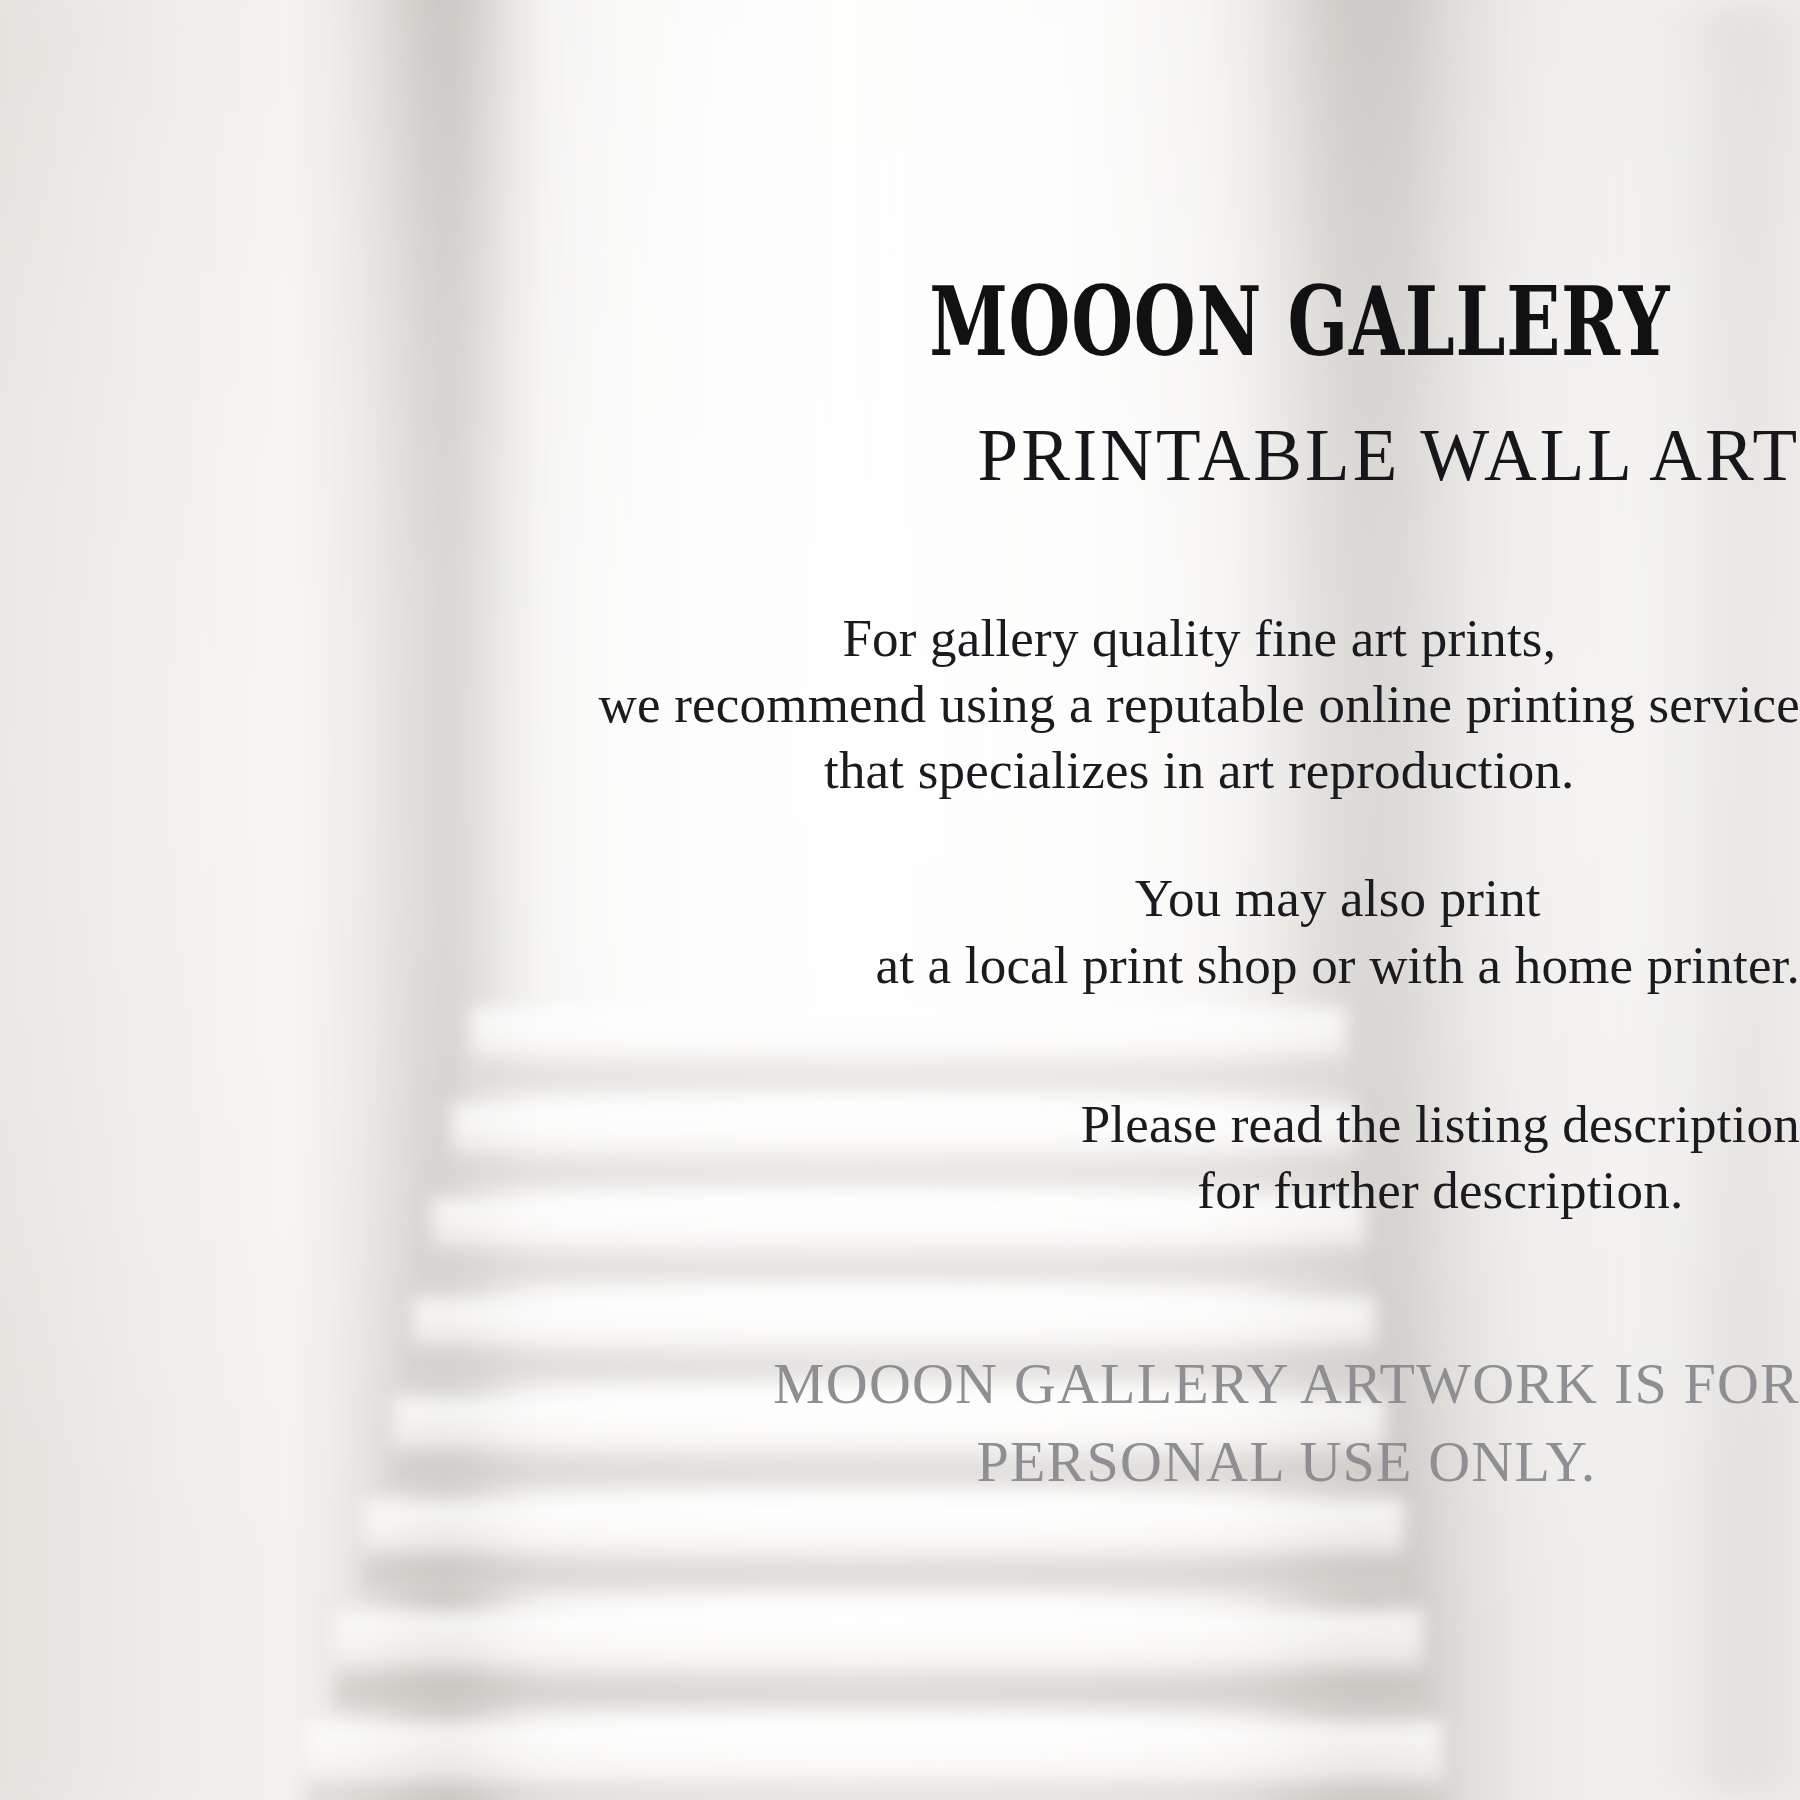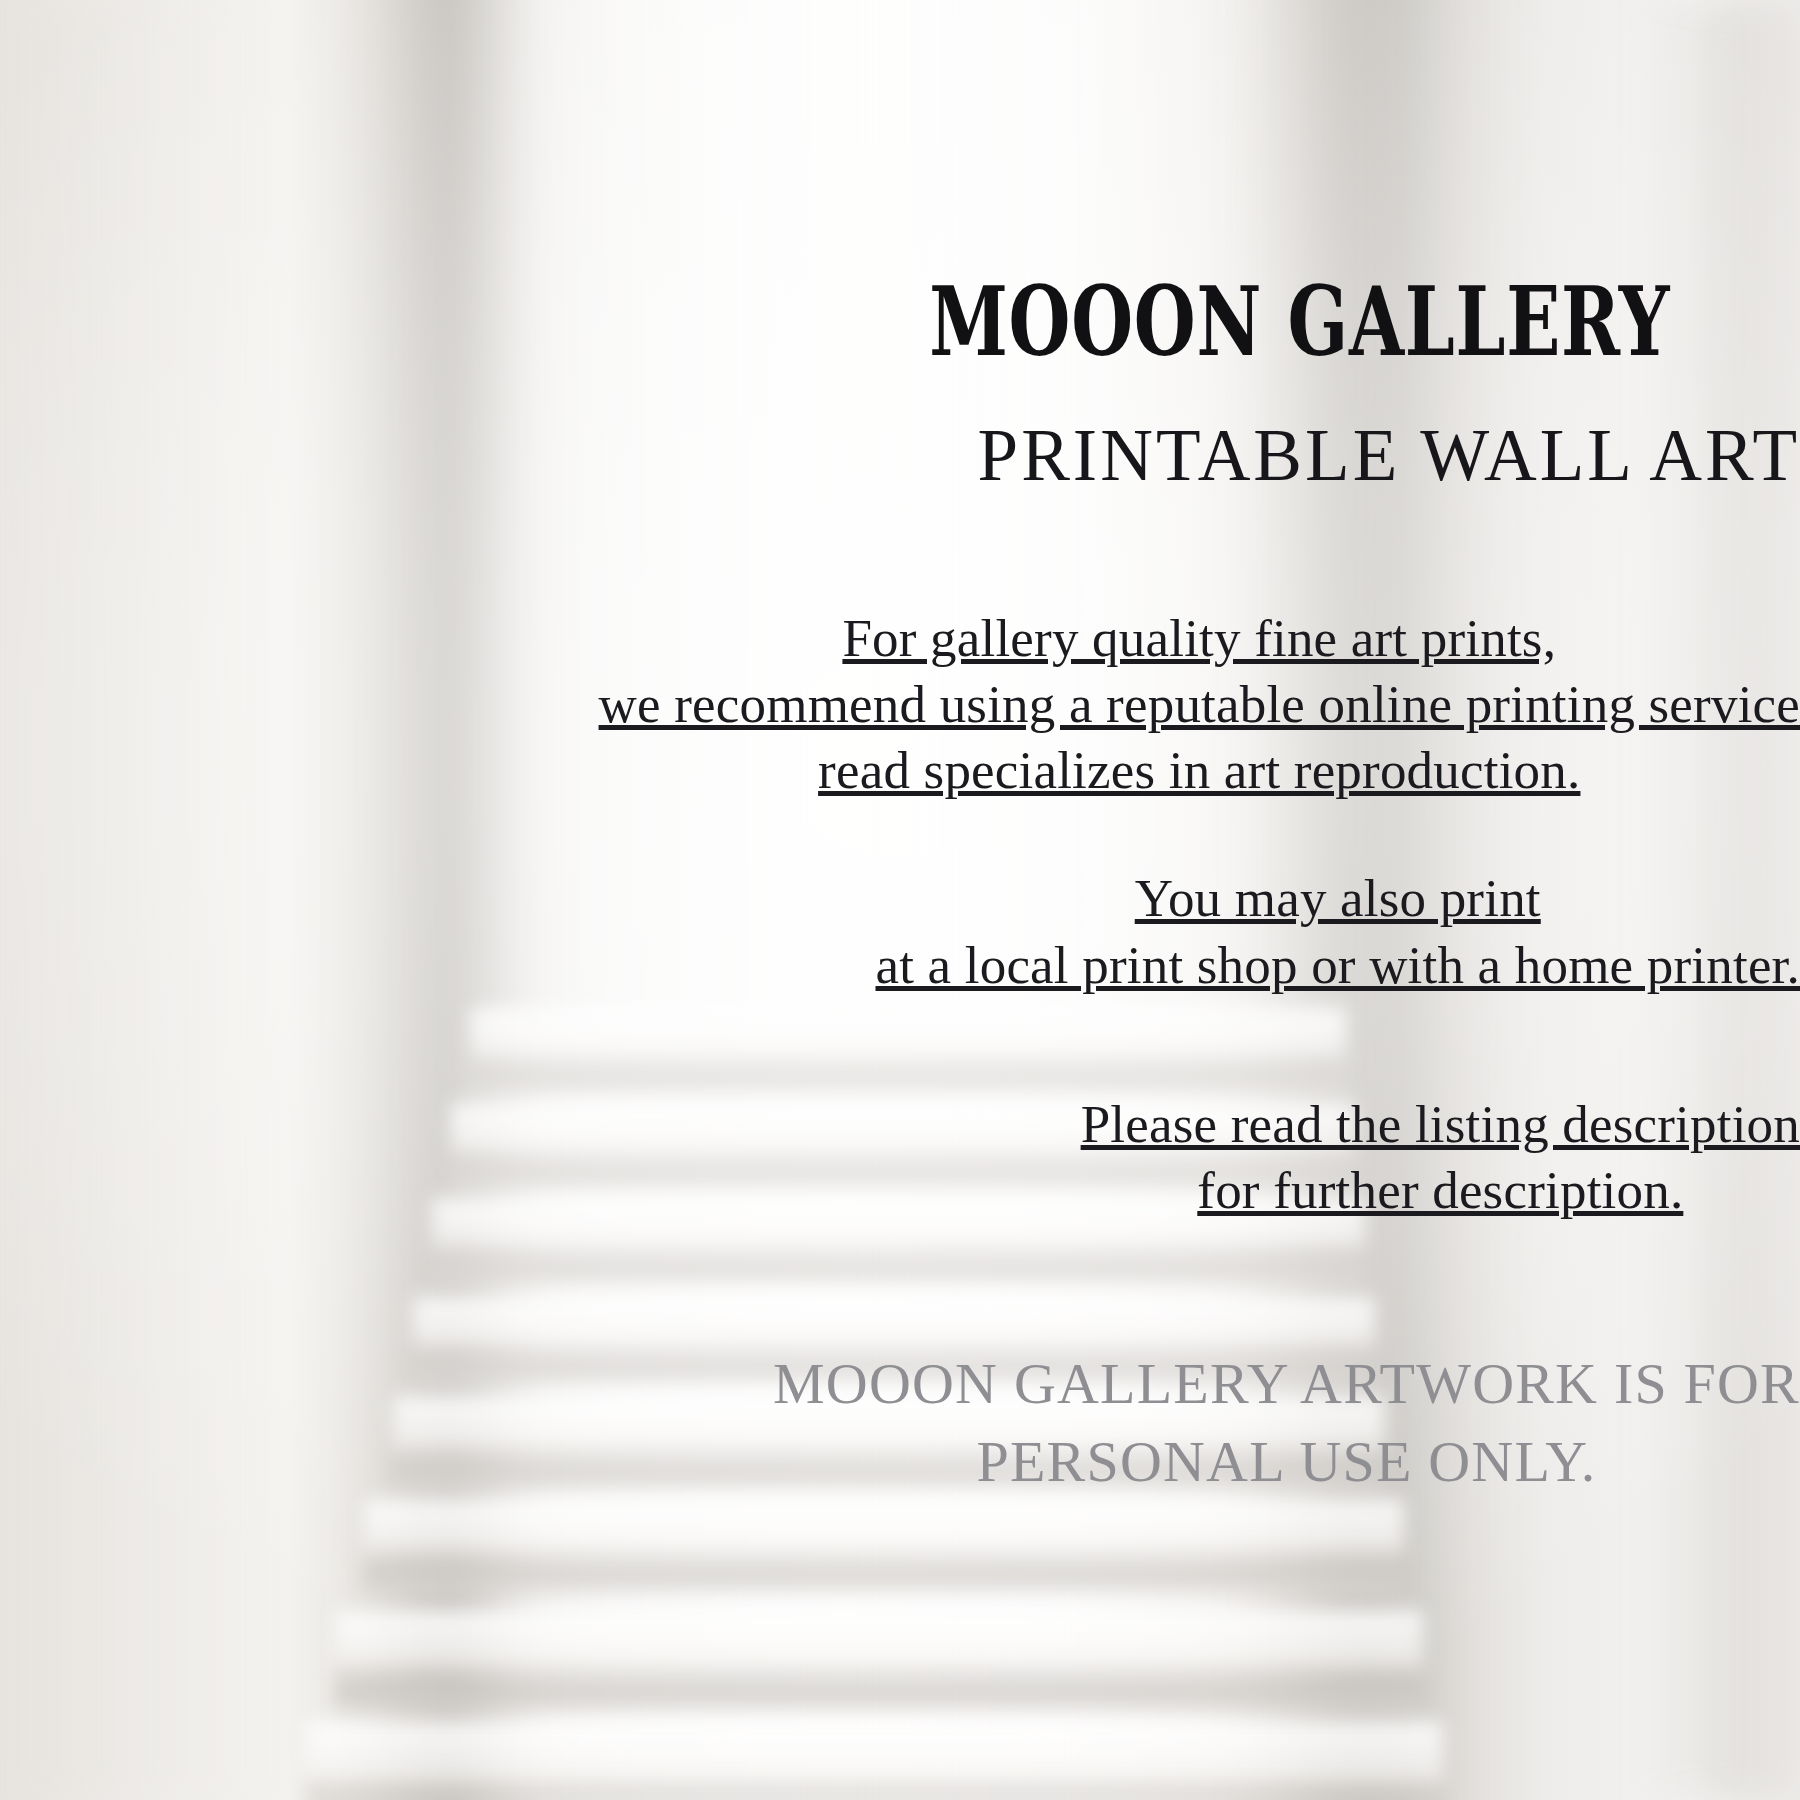--- a/index.html
+++ b/index.html
@@ -193,21 +193,20 @@
     color: #17161a;
     white-space: nowrap;
   }
 
   .para {
     font-family: "Liberation Serif", serif;
     font-size: 53px;
     line-height: 1.25;
     color: #1b1a1e;
     letter-spacing: 0.2px;
-    text-decoration: underline;
   }
 
   .para-1 { margin-top: 110px; }
   .para-2 { margin-top: 62px; }
   .para-3 { margin-top: 93px; }
 
   .notice {
     margin-top: 122px;
     font-family: "Liberation Serif", serif;
     font-size: 58px;
@@ -267,21 +266,21 @@
 
   <div class="content">
 
     <div class="brand">MOOON GALLERY</div>
 
     <div class="subtitle">PRINTABLE WALL ART</div>
 
     <div class="para para-1">
       <span class="line">For gallery quality fine art prints,</span>
       <span class="line">we recommend using a reputable online printing service</span>
-      <span class="line">read specializes in art reproduction.</span>
+      <span class="line">that specializes in art reproduction.</span>
     </div>
 
     <div class="para para-2">
       <span class="line">You may also print</span>
       <span class="line">at a local print shop or with a home printer.</span>
     </div>
 
     <div class="para para-3">
       <span class="line">Please read the listing description</span>
       <span class="line">for further description.</span>

